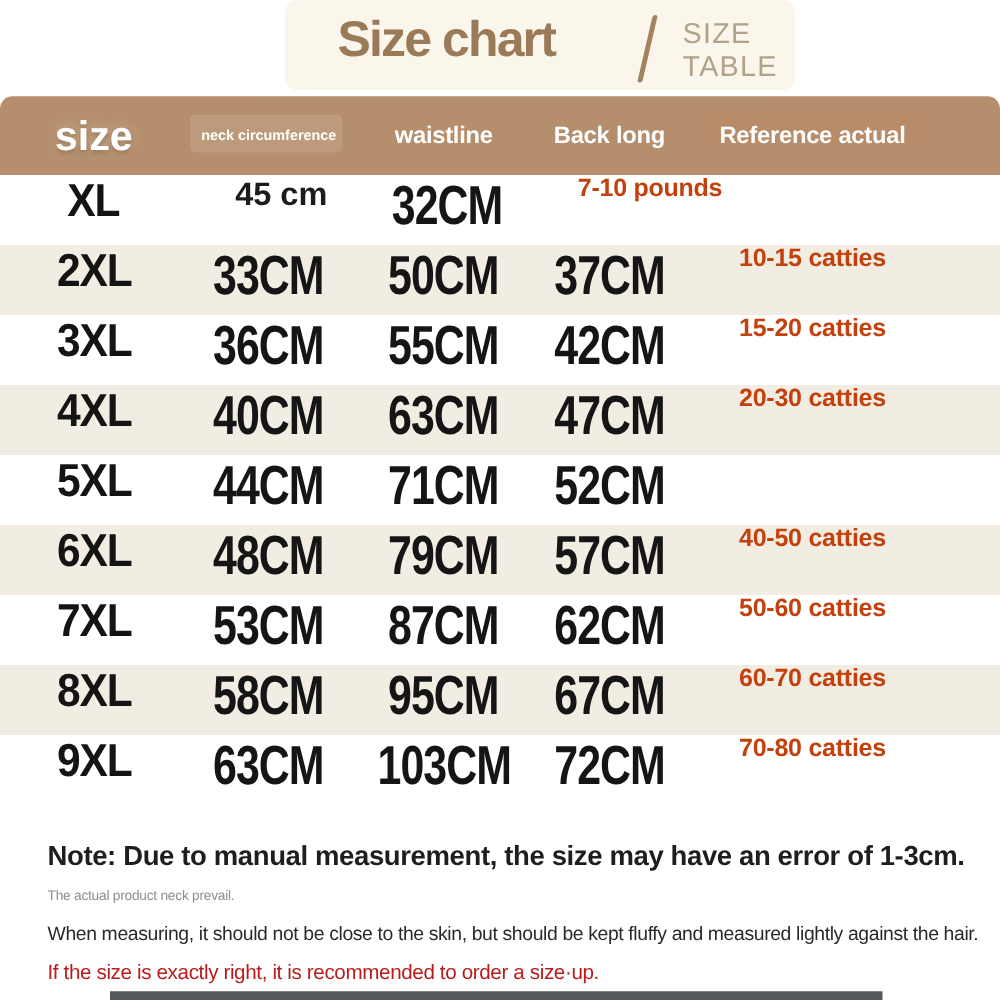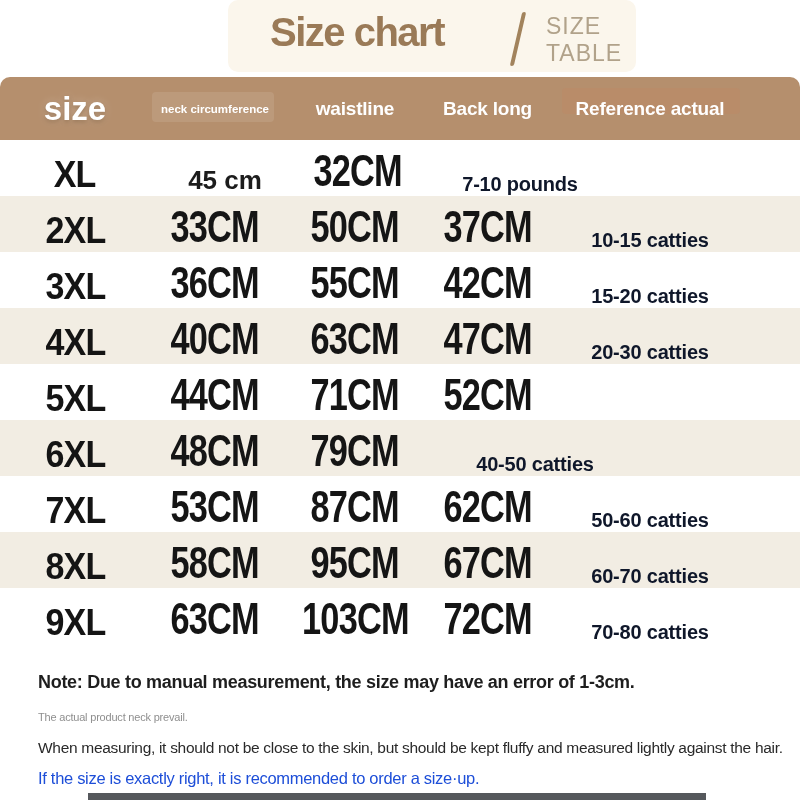--- a/index.html
+++ b/index.html
@@ -24,36 +24,36 @@
     background:rgba(214,120,80,.12);border-radius:4px;}
   .c1{width:150px}.c2{width:130px}.c3{width:150px}.c4{width:115px}.c5{width:210px}
   .hc{text-align:center;position:relative;}
   .h-size{font-size:33px;font-weight:700;
     text-shadow:0 2px 4px rgba(90,60,30,.35),0 0 10px rgba(255,255,255,.30);}
   .h-small{font-size:11.5px;font-weight:600;}
   .h-mid{font-size:19px;font-weight:700;letter-spacing:-0.2px;}
 
   
   .tbody{position:absolute;left:0;top:140px;width:800px;}
-  .trow{display:flex;align-items:flex-end;height:56px;background:#ffffff;}
+  .trow{display:flex;align-items:flex-start;height:56px;background:#ffffff;}
   .trow:nth-child(even){background:#f2ede3;}
   .td{text-align:center;}
   .cell-size span{display:inline-block;font-size:37px;font-weight:700;color:#141414;
     transform:scaleX(.92);letter-spacing:-1px;white-space:nowrap;}
   .cell-val span{display:inline-block;font-size:44px;font-weight:700;color:#151515;
     transform:scaleX(.78);letter-spacing:-1px;white-space:nowrap;}
   .cell-val.plain span{font-size:26px;font-weight:700;transform:none;letter-spacing:0;color:#1c1c1c;}
-  .cell-weight span{font-size:20px;font-weight:600;color:#0f172a;letter-spacing:-0.2px;white-space:nowrap;}
+  .cell-weight span{font-size:20px;font-weight:600;color:#c2410c;letter-spacing:-0.2px;white-space:nowrap;}
 
   
   .note{position:absolute;left:38px;white-space:nowrap;}
-  .note-main{top:672px;font-size:18px;font-weight:600;color:#1e1e1e;letter-spacing:-0.3px;}
+  .note-main{top:672px;font-size:22px;font-weight:600;color:#1e1e1e;letter-spacing:-0.3px;}
   .note-sub{top:711px;font-size:11px;font-weight:400;color:#8f8f8f;letter-spacing:-0.2px;}
   .note-l2{top:739px;font-size:15.5px;font-weight:400;color:#2a2a2a;letter-spacing:-0.3px;}
-  .note-l3{top:769px;font-size:16.5px;font-weight:400;color:#1d4ed8;letter-spacing:-0.3px;}
+  .note-l3{top:769px;font-size:16.5px;font-weight:400;color:#b91c1c;letter-spacing:-0.3px;}
 
   .bottom-bar{position:absolute;left:88px;top:793px;width:618px;height:7px;background:#55585c;}
 </style>
 </head>
 <body>
 
 <div class="page">
 
   <div class="title-wash"></div>
   <h1 class="page-title">Size chart</h1>
@@ -110,20 +110,21 @@
       <div class="td c1 cell-size"><span>5XL</span></div>
       <div class="td c2 cell-val"><span>44CM</span></div>
       <div class="td c3 cell-val"><span>71CM</span></div>
       <div class="td c4 cell-val"><span>52CM</span></div>
     </div>
 
     <div class="trow">
       <div class="td c1 cell-size"><span>6XL</span></div>
       <div class="td c2 cell-val"><span>48CM</span></div>
       <div class="td c3 cell-val"><span>79CM</span></div>
+      <div class="td c4 cell-val"><span>57CM</span></div>
       <div class="td c5 cell-weight"><span>40-50 catties</span></div>
     </div>
 
     <div class="trow">
       <div class="td c1 cell-size"><span>7XL</span></div>
       <div class="td c2 cell-val"><span>53CM</span></div>
       <div class="td c3 cell-val"><span>87CM</span></div>
       <div class="td c4 cell-val"><span>62CM</span></div>
       <div class="td c5 cell-weight"><span>50-60 catties</span></div>
     </div>

